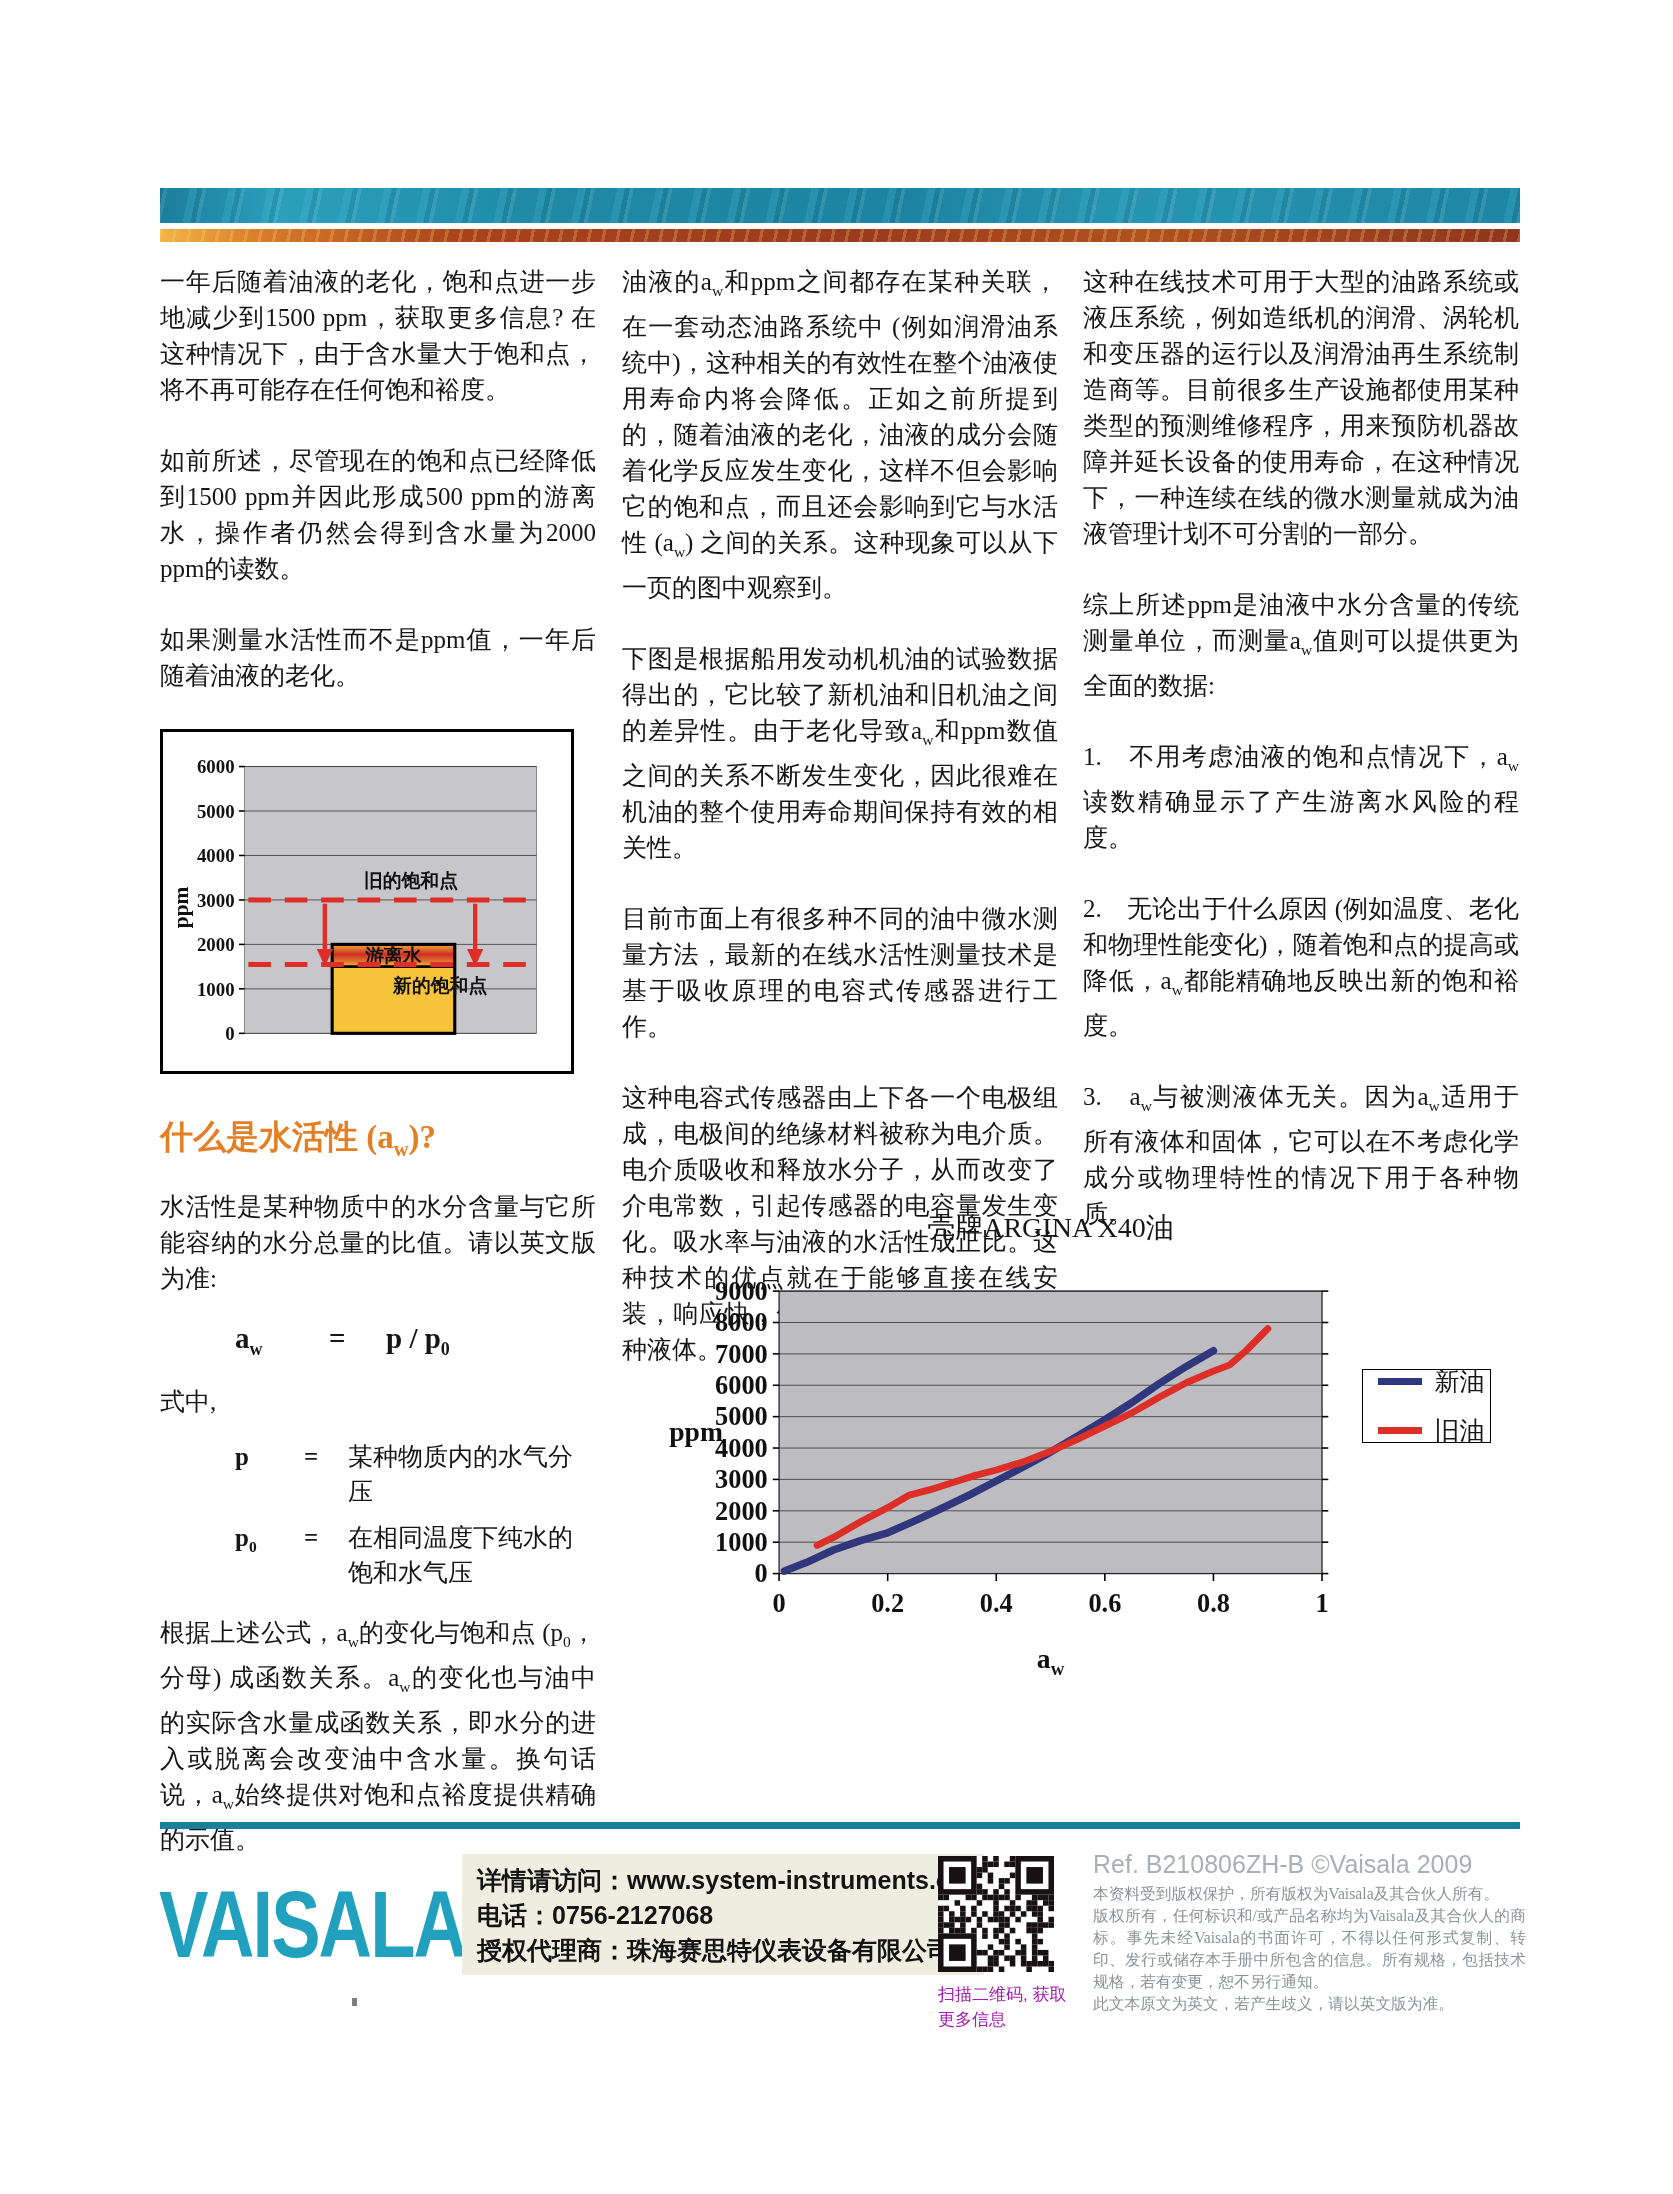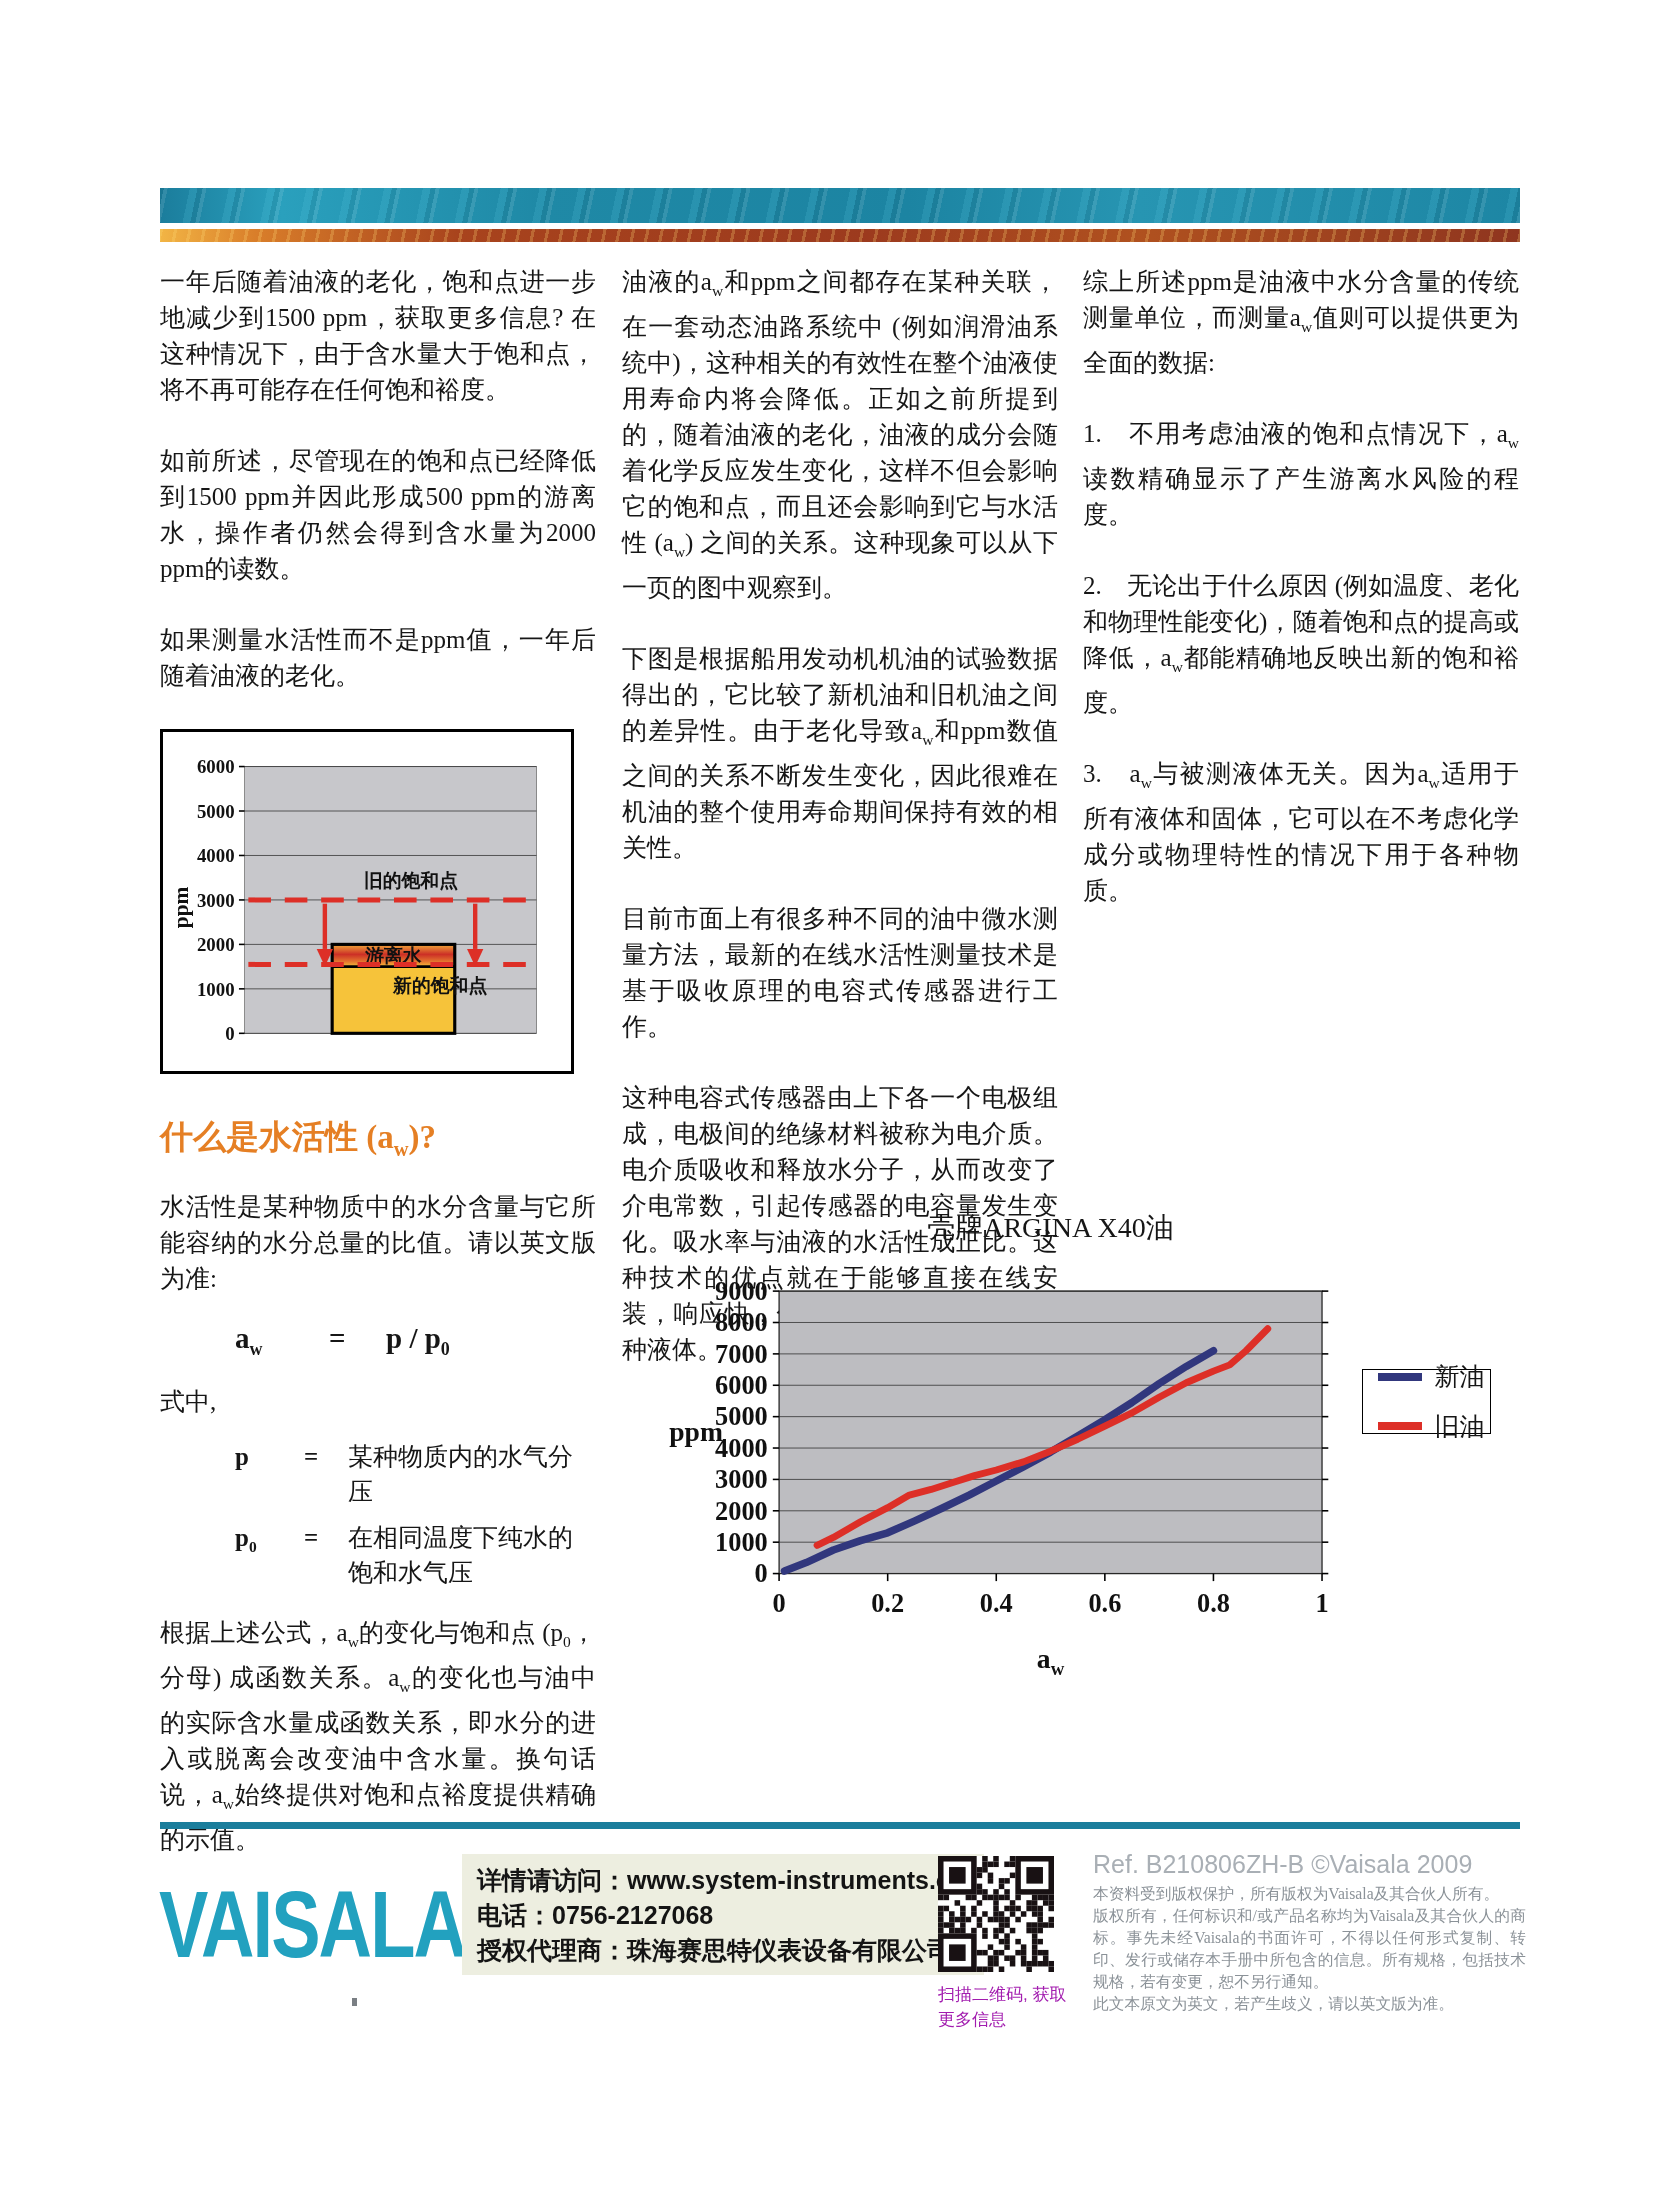--- a/index.html
+++ b/index.html
@@ -23,21 +23,21 @@
   
   .aw-heading{font-size:33px;line-height:38px;color:#e57f24;margin:0 0 21.4px 0;font-weight:bold;}
   .formula-block{margin:19px 0 25px 0;}
   .formula-main{display:grid;grid-template-columns:75px 94px 57px 1fr;font-size:29px;font-weight:bold;margin-bottom:25px;}
   .where{font-size:25px;margin-bottom:21.4px;}
   .def-row{display:grid;grid-template-columns:75px 69px 44px 1fr;font-size:25px;line-height:35px;margin-bottom:11.3px;}
   .def-row .sym{font-weight:bold;}
   
   .lc-title{position:absolute;left:779px;top:1209px;width:543px;text-align:center;font-size:28px;}
   #line-chart{position:absolute;left:641px;top:1247px;width:703px;height:446px;}
-  .legend{position:absolute;left:1362px;top:1369px;width:129px;height:65px;background:#fff;border:1.3px solid #000;
+  .legend{position:absolute;left:1362px;top:1369px;width:129px;height:74px;background:#fff;border:1.3px solid #000;
           display:flex;flex-direction:column;justify-content:center;gap:16.3px;padding:3.8px 0 3.8px 15px;box-sizing:border-box;}
   .legend-row{display:flex;align-items:center;gap:12.6px;}
   .legend-swatch{width:44px;height:7.5px;flex:0 0 auto;}
   .legend-label{font-size:25px;}
   
   text{font-family:"Liberation Serif","DejaVu Serif",serif;fill:#111;}
   .bt{font-weight:bold;}
   
   .foot-rule{position:absolute;left:160px;top:1822px;width:1360px;height:7px;background:#1b7e9c;}
   .vaisala{position:absolute;left:159px;top:1870px;font-family:"Liberation Sans","DejaVu Sans",sans-serif;
@@ -138,20 +138,21 @@
   </div>
 
   <div class="col" style="left:622px;">
     <p>油液的a<sub>w</sub>和ppm之间都存在某种关联，在一套动态油路系统中 (例如润滑油系统中)，这种相关的有效性在整个油液使用寿命内将会降低。正如之前所提到的，随着油液的老化，油液的成分会随着化学反应发生变化，这样不但会影响它的饱和点，而且还会影响到它与水活性 (a<sub>w</sub>) 之间的关系。这种现象可以从下一页的图中观察到。</p>
     <p>下图是根据船用发动机机油的试验数据得出的，它比较了新机油和旧机油之间的差异性。由于老化导致a<sub>w</sub>和ppm数值之间的关系不断发生变化，因此很难在机油的整个使用寿命期间保持有效的相关性。</p>
     <p>目前市面上有很多种不同的油中微水测量方法，最新的在线水活性测量技术是基于吸收原理的电容式传感器进行工作。</p>
     <p>这种电容式传感器由上下各一个电极组成，电极间的绝缘材料被称为电介质。电介质吸收和释放水分子，从而改变了介电常数，引起传感器的电容量发生变化。吸水率与油液的水活性成正比。这种技术的优点就在于能够直接在线安装，响应快，化学稳定性高，适合于各种液体。</p>
   </div>
 
   <div class="col" style="left:1083px;">
+    <p>这种在线技术可用于大型的油路系统或液压系统，例如造纸机的润滑、涡轮机和变压器的运行以及润滑油再生系统制造商等。目前很多生产设施都使用某种类型的预测维修程序，用来预防机器故障并延长设备的使用寿命，在这种情况下，一种连续在线的微水测量就成为油液管理计划不可分割的一部分。</p>
     <p>综上所述ppm是油液中水分含量的传统测量单位，而测量a<sub>w</sub>值则可以提供更为全面的数据:</p>
     <p>1.　不用考虑油液的饱和点情况下，a<sub>w</sub>读数精确显示了产生游离水风险的程度。</p>
     <p>2.　无论出于什么原因 (例如温度、老化和物理性能变化)，随着饱和点的提高或降低，a<sub>w</sub>都能精确地反映出新的饱和裕度。</p>
     <p>3.　a<sub>w</sub>与被测液体无关。因为a<sub>w</sub>适用于所有液体和固体，它可以在不考虑化学成分或物理特性的情况下用于各种物质。</p>
   </div>
 
   <div class="lc-title">壳牌ARGINA X40油</div>
   <div id="line-chart"><svg viewBox="0 0 1120 710" width="703" height="446">
         <rect x="220" y="70" width="865" height="450" fill="#bdbdc1" stroke="#222" stroke-width="2"></rect>
         <line x1="220" y1="520" x2="1085" y2="520" stroke="#2a2a2a" stroke-width="1.2"></line>

